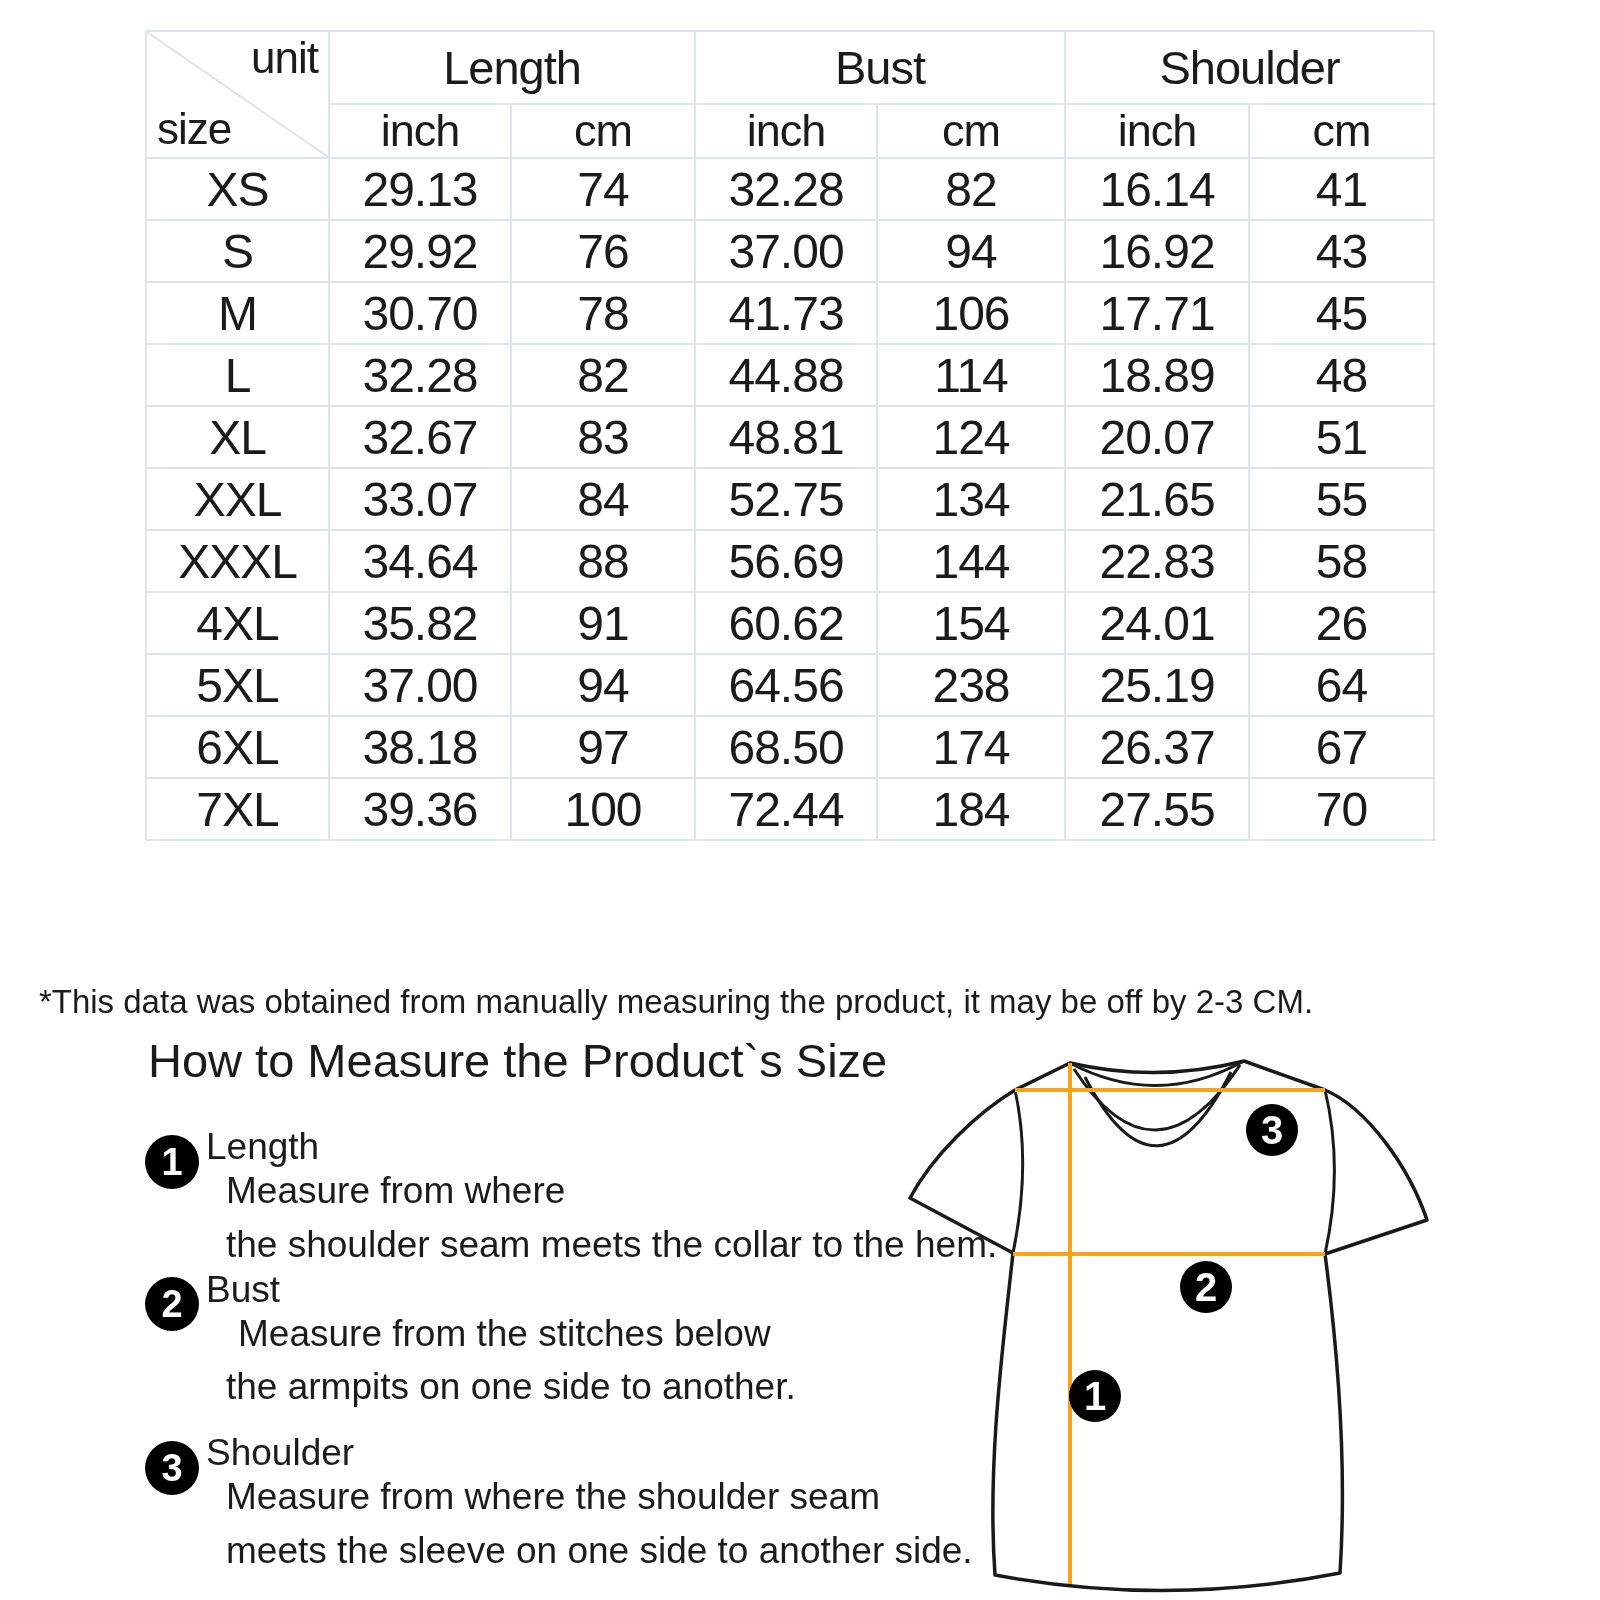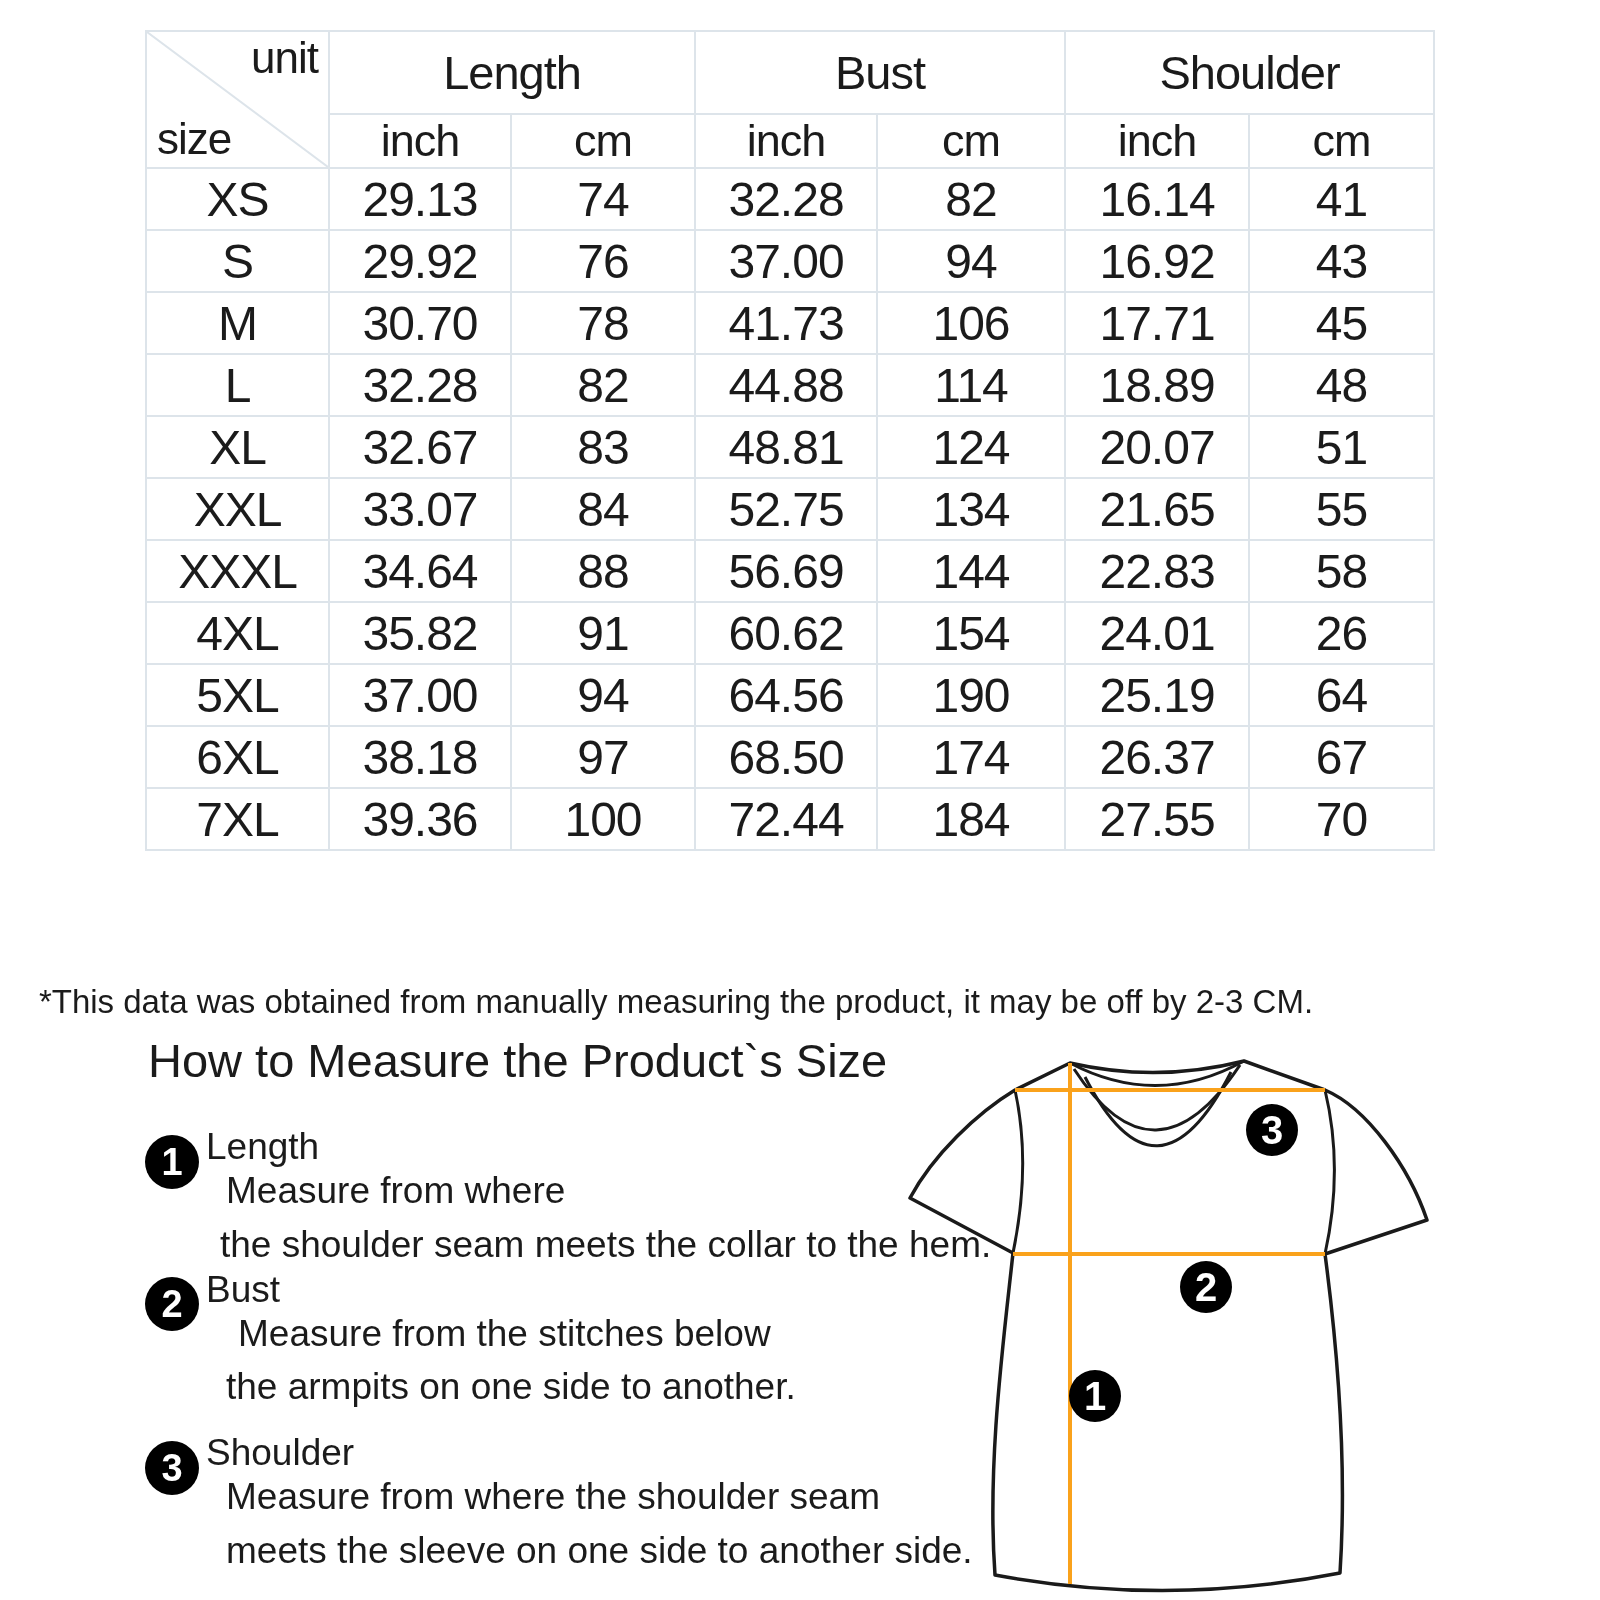--- a/index.html
+++ b/index.html
@@ -9,21 +9,21 @@
   }
   
   #size-table{
     position:absolute;left:145px;top:30px;width:1288px;
     border-collapse:collapse;table-layout:fixed;text-align:center;
     font-size:48px;letter-spacing:-1px;color:#1b1b1b;
   }
   #size-table th,#size-table td{
     border:2px solid #dde4ea;font-weight:400;padding:0;overflow:hidden;white-space:nowrap;
   }
-  #size-table thead tr.r1{height:83px}
+  #size-table thead tr.r1{height:73px}
   #size-table thead tr.r2{height:53px}
   #size-table tbody tr{height:62px}
   th.grp{font-size:47px}
   th.unitth{font-size:45px}
   th.corner{position:relative;font-size:44px}
   th.corner svg{position:absolute;left:0;top:0;width:100%;height:100%}
   th.corner .u{position:absolute;top:2px;right:10px;line-height:1.1}
   th.corner .s{position:absolute;bottom:4px;left:10px;line-height:1.1}
   
   .note{
@@ -145,21 +145,21 @@
       <td>60.62</td>
       <td>154</td>
       <td>24.01</td>
       <td>26</td>
     </tr>
     <tr>
       <td>5XL</td>
       <td>37.00</td>
       <td>94</td>
       <td>64.56</td>
-      <td>190</td>
+      <td>238</td>
       <td>25.19</td>
       <td>64</td>
     </tr>
     <tr>
       <td>6XL</td>
       <td>38.18</td>
       <td>97</td>
       <td>68.50</td>
       <td>174</td>
       <td>26.37</td>
@@ -179,21 +179,21 @@
 
 <div class="note">*This data was obtained from manually measuring the product, it may be off by 2-3 CM.</div>
 
 <div class="howto-title">How to Measure the Product`s Size</div>
 
 <div class="marker" style="left:145px;top:1135px">
   <span>1</span>
 </div>
 <div class="step-label" style="left:206px;top:1126px">Length</div>
 <div class="step-line" style="left:226px;top:1170px">Measure from where</div>
-<div class="step-line" style="left:220px;top:1224px">the shoulder seam meets the collar to the hem.</div>
+<div class="step-line" style="left:226px;top:1224px">the shoulder seam meets the collar to the hem.</div>
 
 <div class="marker" style="left:145px;top:1277px">
   <span>2</span>
 </div>
 <div class="step-label" style="left:206px;top:1269px">Bust</div>
 <div class="step-line" style="left:238px;top:1313px">Measure from the stitches below</div>
 <div class="step-line" style="left:226px;top:1366px">the armpits on one side to another.</div>
 
 <div class="marker" style="left:145px;top:1441px">
   <span>3</span>

